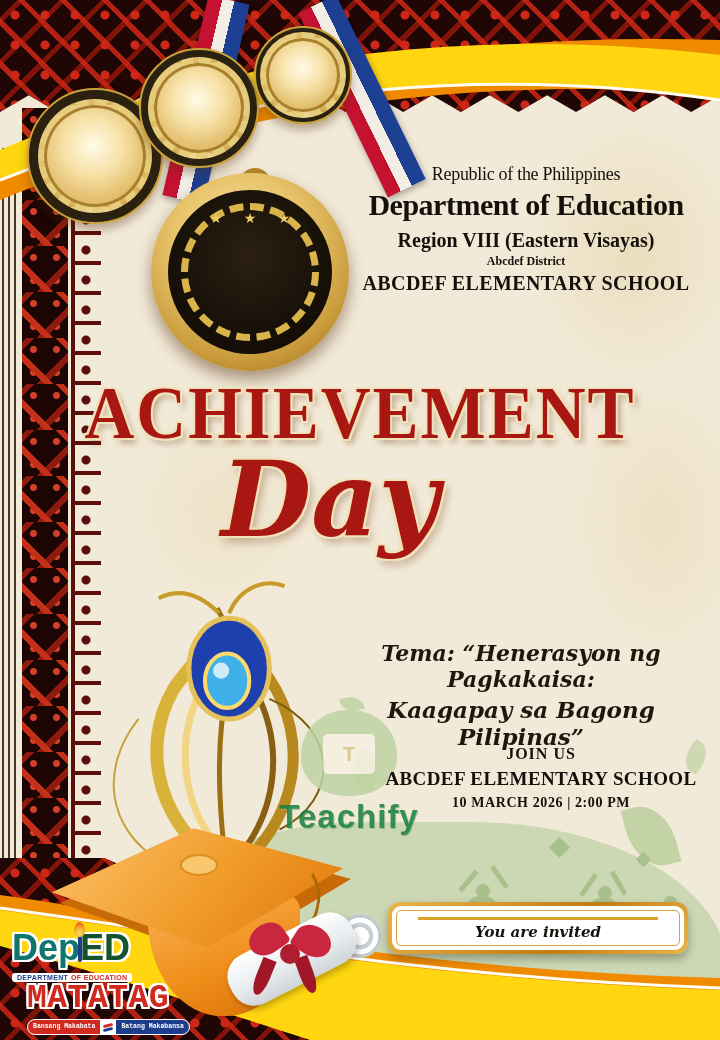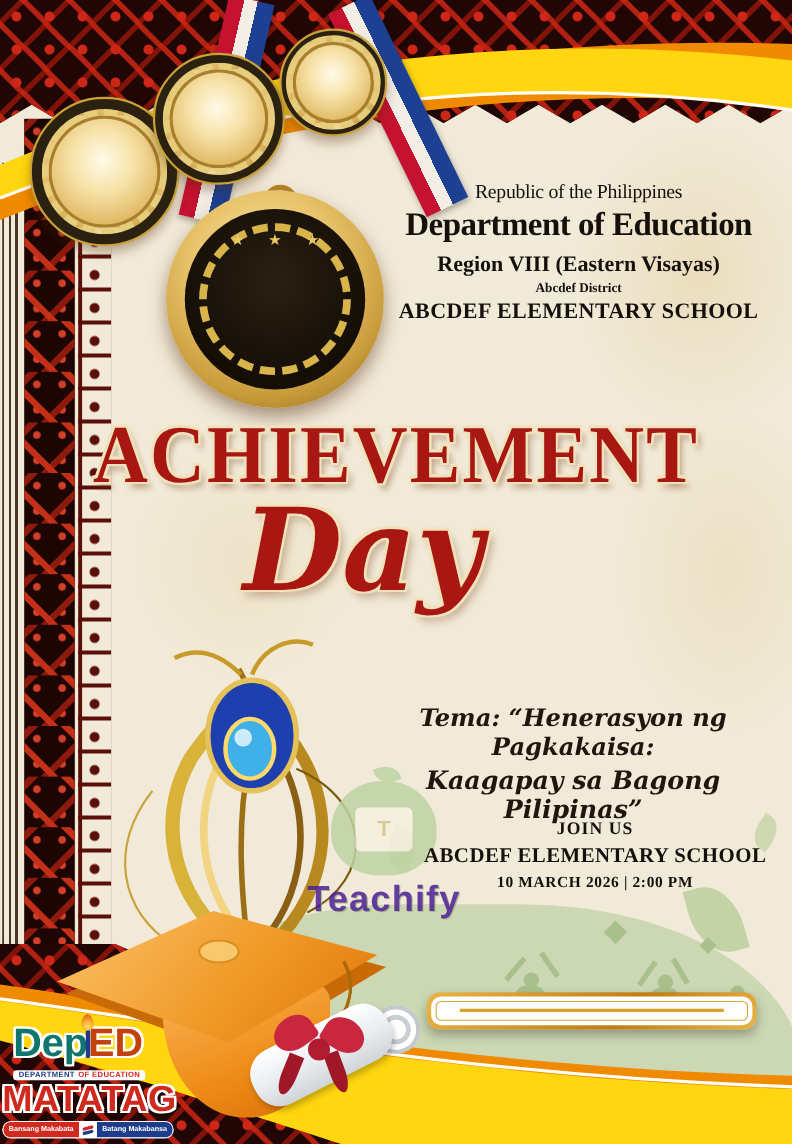--- a/index.html
+++ b/index.html
@@ -102,21 +102,21 @@
   
   .teachify{left:264px;top:710px;width:170px;text-align:center;opacity:.85;}
   .apple{position:relative;width:96px;height:86px;margin:0 auto;background:#bed3a2;
      border-radius:48% 48% 46% 46% / 52% 52% 44% 44%;}
   .apple:before{content:"";position:absolute;left:40px;top:-14px;width:22px;height:16px;
      background:#bed3a2;border-radius:0 80% 0 80%;transform:rotate(-18deg);}
   .book{position:absolute;left:22px;top:24px;width:52px;height:40px;background:#f6f1e2;
      border-radius:5px;display:flex;align-items:center;justify-content:center;
      font-family:"Liberation Sans",sans-serif;font-weight:bold;font-size:20px;color:#d9c48a;}
   .brand{margin-top:2px;font-family:"Liberation Sans",sans-serif;font-weight:bold;font-size:33px;
-     color:#4c1d95;letter-spacing:1px;text-shadow:1px 1px 0 #9db47f;}
+     color:#15803d;letter-spacing:1px;text-shadow:1px 1px 0 #9db47f;}
 
   
   .green-blob{left:128px;top:822px;width:600px;height:196px;background:#ccd8b4;
      border-radius:48% 52% 42% 58% / 88% 92% 26% 34%;}
   .sil{background:#a9c08d;}
   .leaf{background:#b7cd98;border-radius:0 70% 0 70%;}
 
   
   .cap-board-shadow{left:18px;top:10px;width:292px;height:122px;background:#c96a08;
      clip-path:polygon(50% 0,100% 42%,52% 100%,0 45%);transform:rotate(-4deg);}
@@ -145,29 +145,29 @@
   .bow-tail1{left:214px;top:130px;width:14px;height:38px;background:#a01728;
      border-radius:0 0 60% 60%;transform:rotate(22deg);}
   .bow-tail2{left:258px;top:128px;width:14px;height:38px;background:#a01728;
      border-radius:0 0 60% 60%;transform:rotate(-20deg);}
 
   
   .outline-w{text-shadow:-2px -2px 0 #fff,2px -2px 0 #fff,-2px 2px 0 #fff,2px 2px 0 #fff,
      0 -2px 0 #fff,0 2px 0 #fff,-2px 0 0 #fff,2px 0 0 #fff;}
   .deped{left:12px;top:930px;width:180px;font-family:"Liberation Sans",sans-serif;z-index:10;}
   .deped-word{font-weight:bold;font-size:36px;line-height:1;position:relative;}
-  .deped-word .b{color:#0f766e;} .deped-word .r{color:#c2410c;}
+  .deped-word .b{color:#0f766e;} .deped-word .r{color:#14532d;}
   .flame{position:absolute;left:62px;top:-8px;width:11px;height:15px;
      background:radial-gradient(circle at 50% 75%,#ffe259 0%,#f09a28 55%,#e2401e 100%);
      border-radius:50% 50% 50% 50% / 62% 62% 38% 38%;}
   .torch{position:absolute;left:66px;top:6px;width:4px;height:26px;background:#1d3c8c;border-radius:2px;}
   .deped-sub{margin-top:1px;display:inline-flex;gap:3px;background:#fff;border-radius:3px;
      padding:1px 5px;font-size:7px;font-weight:bold;letter-spacing:.3px;}
   .deped-sub .b{color:#1d3c8c;} .deped-sub .r{color:#d0291e;}
-  .matatag{left:2px;top:982px;width:190px;font-family:Liberation Sans, sans-serif;z-index:10;}
+  .matatag{left:27px;top:982px;width:190px;font-family:Liberation Mono, monospace;z-index:10;}
   .matatag-word{font-weight:bold;font-size:33px;line-height:1;color:#d0291e;letter-spacing:.5px;}
   .matatag-pill{margin-top:2px;display:inline-flex;align-items:center;background:#fff;
      border-radius:8px;overflow:hidden;border:1px solid #fff;height:14px;}
   .mp-seg{font-size:6.5px;font-weight:bold;color:#fff;padding:0 5px;line-height:14px;white-space:nowrap;}
   .mp-l{background:#d0291e;} .mp-r{background:#1d3c8c;}
   .mp-ic{width:16px;height:14px;background:#fff;position:relative;}
   .mp-ic:before{content:"";position:absolute;left:3px;top:4px;width:10px;height:3px;
      background:#d0291e;transform:rotate(-14deg);border-radius:2px;}
   .mp-ic:after{content:"";position:absolute;left:3px;top:8px;width:10px;height:3px;
      background:#1d3c8c;transform:rotate(-14deg);border-radius:2px;}
@@ -329,16 +329,17 @@
     <div class="matatag-pill">
       <span class="mp-seg mp-l">Bansang Makabata</span>
       <span class="mp-ic"></span>
       <span class="mp-seg mp-r">Batang Makabansa</span>
     </div>
   </div>
 
   <div class="abs plate">
     <div class="plate-in">
       <div class="divider"></div>
+      <div class="invite-sub">You are invited</div>
     </div>
   </div>
 
 </div>
 
 </body></html>

